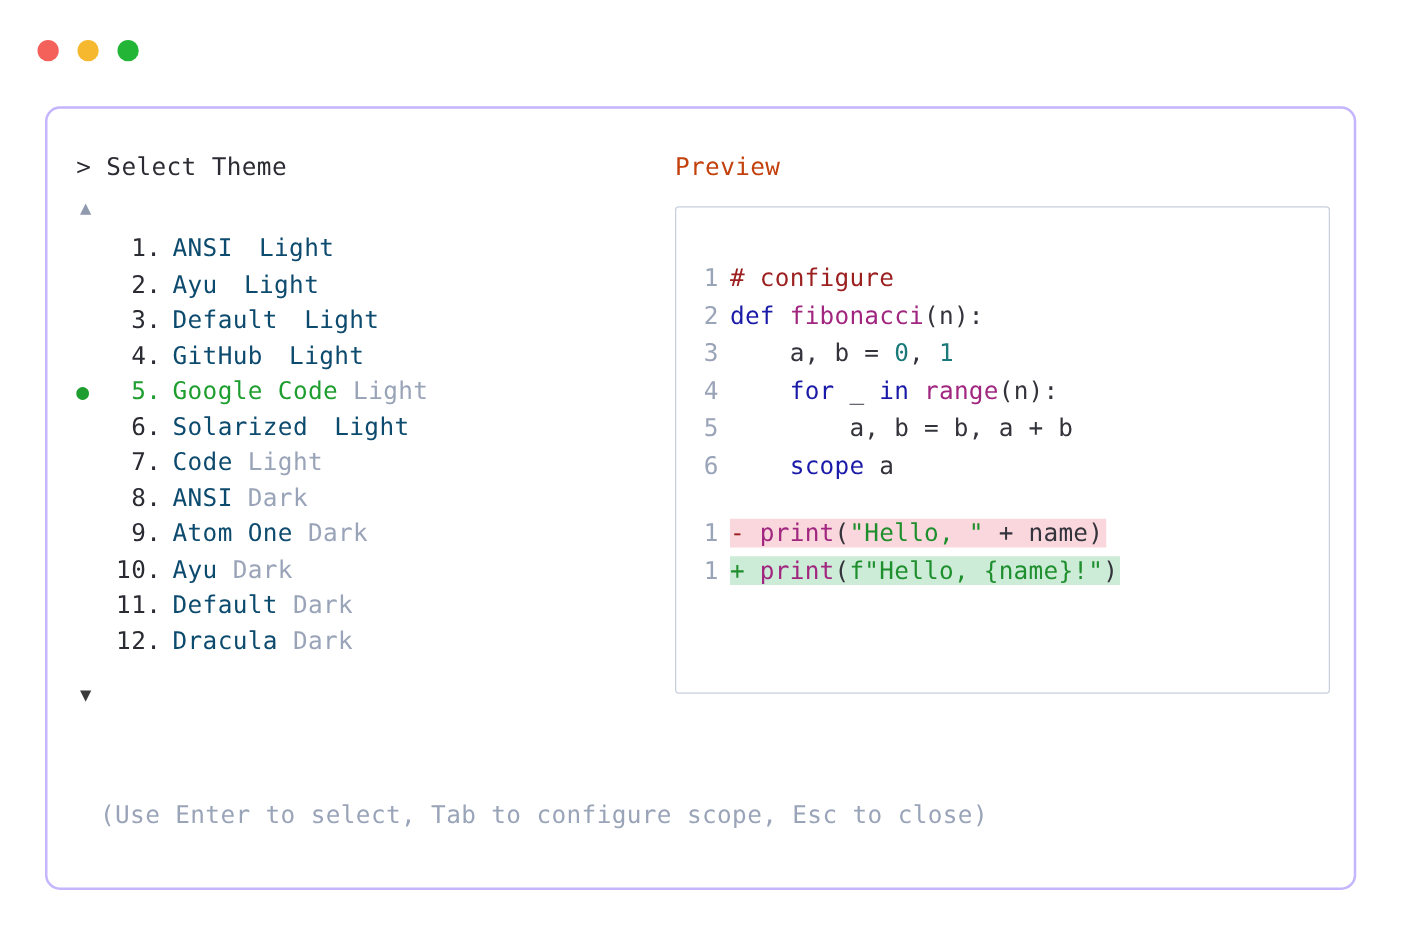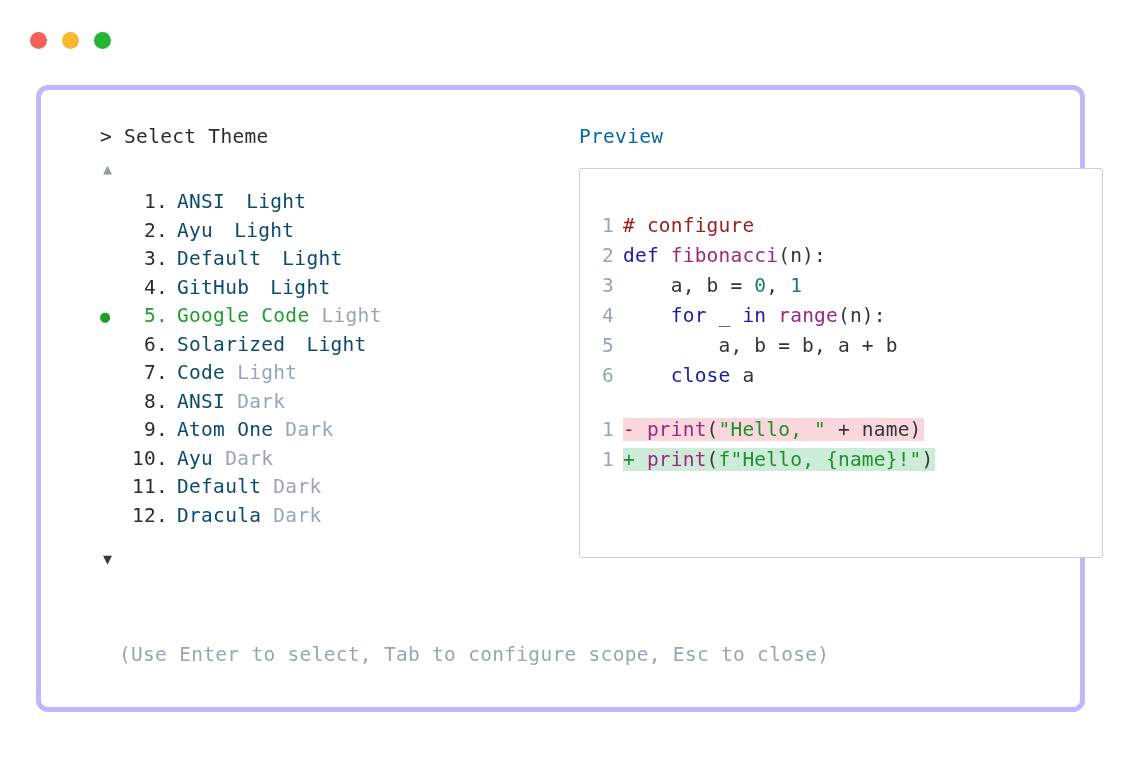--- a/index.html
+++ b/index.html
@@ -30,23 +30,22 @@
 
   
   .card {
     position: absolute;
     left: 36px;
     top: 85px;
     width: 1049px;
     height: 627px;
     box-sizing: border-box;
     background: #ffffff;
-    border: 5px solid #c4b5fd;
+    border: 2px solid #c4b5fd;
     border-radius: 12px;
-    padding-left: 36px;
   }
 
   .card-inner {
     position: relative;
     width: 100%;
     height: 100%;
   }
 
   
   .left-col {
@@ -116,21 +115,21 @@
 
   
   .right-col {
     position: absolute;
     left: 502px;
     top: 32px;
     width: 528px;
   }
   .preview-label {
     font-size: 19.5px;
-    color: #0369a1;
+    color: #c2410c;
     letter-spacing: 0.3px;
     line-height: 30px;
     white-space: pre;
   }
   .preview-box {
     margin-top: 16px;
     box-sizing: border-box;
     width: 524px;
     height: 390px;
     border: 1px solid #c8d0dc;
@@ -218,21 +217,21 @@
 
     <div class="right-col">
       <div class="preview-label">Preview</div>
       <div class="preview-box">
         <div id="code-body">
             <div class="code-line"><span class="gutter">1</span><span class="code-text"><span class="seg tok-comment"># configure</span></span></div>
             <div class="code-line"><span class="gutter">2</span><span class="code-text"><span class="seg tok-kw">def </span><span class="seg tok-fn">fibonacci</span><span class="seg tok-plain">(n):</span></span></div>
             <div class="code-line"><span class="gutter">3</span><span class="code-text"><span class="seg tok-plain">    a, b = </span><span class="seg tok-num">0</span><span class="seg tok-plain">, </span><span class="seg tok-num">1</span></span></div>
             <div class="code-line"><span class="gutter">4</span><span class="code-text"><span class="seg tok-plain">    </span><span class="seg tok-kw">for</span><span class="seg tok-plain"> _ </span><span class="seg tok-kw">in</span><span class="seg tok-plain"> </span><span class="seg tok-fn">range</span><span class="seg tok-plain">(n):</span></span></div>
             <div class="code-line"><span class="gutter">5</span><span class="code-text"><span class="seg tok-plain">        a, b = b, a + b</span></span></div>
-            <div class="code-line"><span class="gutter">6</span><span class="code-text"><span class="seg tok-plain">    </span><span class="seg tok-kw">close</span><span class="seg tok-plain"> a</span></span></div>
+            <div class="code-line"><span class="gutter">6</span><span class="code-text"><span class="seg tok-plain">    </span><span class="seg tok-kw">scope</span><span class="seg tok-plain"> a</span></span></div>
           </div>
         <div class="code-spacer"></div>
         <div id="diff-body">
             <div class="diff-line diff-del"><span class="gutter">1</span><span class="diff-body"><span class="seg marker-del">- </span><span class="seg tok-fn">print</span><span class="seg tok-plain">(</span><span class="seg tok-str">"Hello, "</span><span class="seg tok-plain"> + name)</span></span></div>
             <div class="diff-line diff-add"><span class="gutter">1</span><span class="diff-body"><span class="seg marker-add">+ </span><span class="seg tok-fn">print</span><span class="seg tok-plain">(</span><span class="seg tok-str">f"Hello, {name}!"</span><span class="seg tok-plain">)</span></span></div>
           </div>
       </div>
     </div>
 
   </div>

